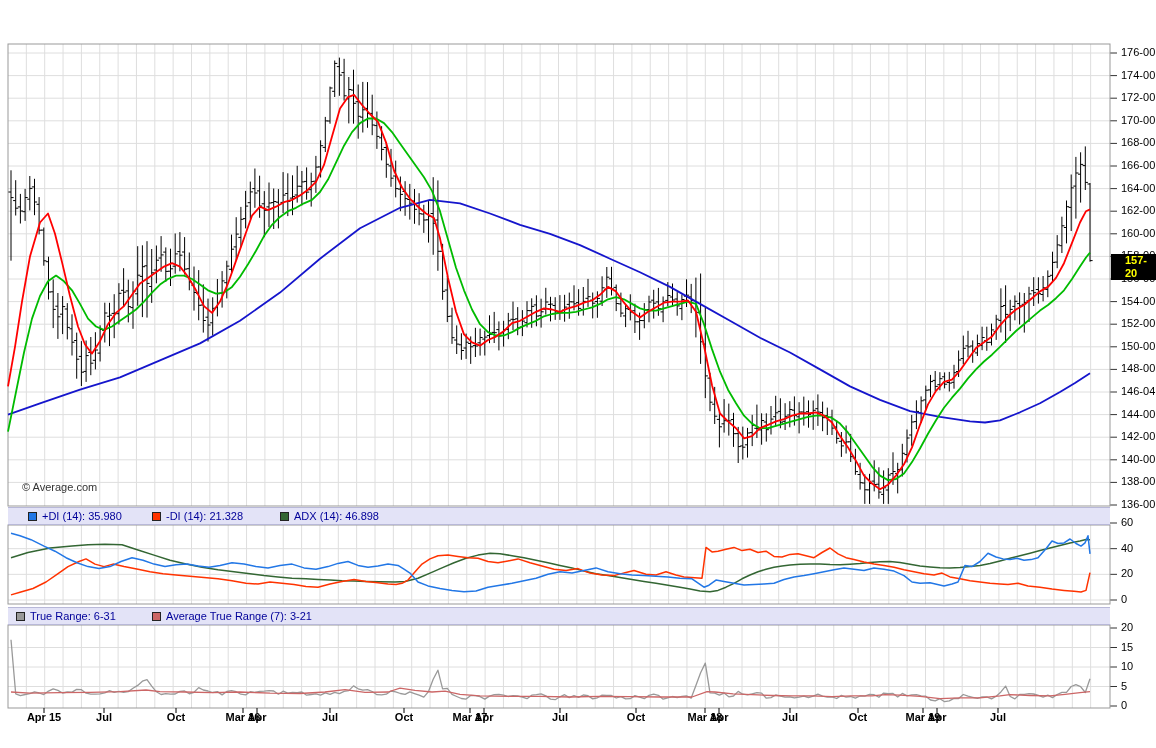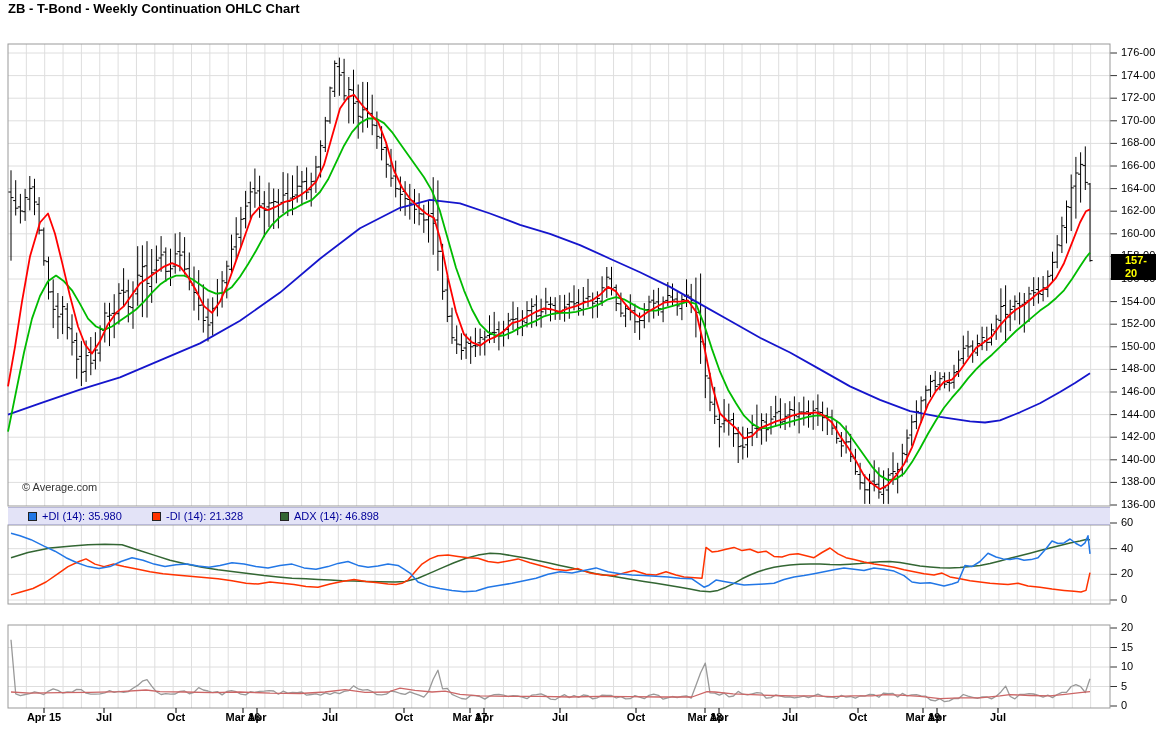--- a/index.html
+++ b/index.html
@@ -11,21 +11,20 @@
   .ylabel{position:absolute;font:11px "Liberation Sans",sans-serif;color:#000;white-space:nowrap}
   .xlabel{position:absolute;font:bold 11px "Liberation Sans",sans-serif;color:#000;transform:translateX(-50%);white-space:nowrap}
   #badge{position:absolute;background:#000;color:#ffff00;font:bold 11px "Liberation Sans",sans-serif;line-height:13px;padding:0 14px}
   #watermark{position:absolute;font:11px "Liberation Sans",sans-serif;color:#333}
   svg{position:absolute;left:0;top:0}
 </style>
 </head>
 <body>
 
 <div id="root">
-  <div id="title">ZB - T-Bond - Weekly Continuation OHLC Chart</div>
   <svg id="chart-svg" width="1156" height="748">
       <line x1="26.35" y1="44" x2="26.35" y2="506" stroke="#dedede" stroke-width="1"></line>
       <line x1="26.35" y1="525" x2="26.35" y2="604" stroke="#dedede" stroke-width="1"></line>
       <line x1="26.35" y1="625" x2="26.35" y2="708" stroke="#dedede" stroke-width="1"></line>
       <line x1="44.7" y1="44" x2="44.7" y2="506" stroke="#dedede" stroke-width="1"></line>
       <line x1="44.7" y1="525" x2="44.7" y2="604" stroke="#dedede" stroke-width="1"></line>
       <line x1="44.7" y1="625" x2="44.7" y2="708" stroke="#dedede" stroke-width="1"></line>
       <line x1="63.050000000000004" y1="44" x2="63.050000000000004" y2="506" stroke="#dedede" stroke-width="1"></line>
       <line x1="63.050000000000004" y1="525" x2="63.050000000000004" y2="604" stroke="#dedede" stroke-width="1"></line>
       <line x1="63.050000000000004" y1="625" x2="63.050000000000004" y2="708" stroke="#dedede" stroke-width="1"></line>
@@ -282,37 +281,41 @@
       <line x1="858" y1="708" x2="858" y2="713" stroke="#000" stroke-width="1"></line>
       <line x1="923" y1="708" x2="923" y2="713" stroke="#000" stroke-width="1"></line>
       <line x1="937" y1="708" x2="937" y2="713" stroke="#000" stroke-width="1"></line>
       <line x1="998" y1="708" x2="998" y2="713" stroke="#000" stroke-width="1"></line>
     </svg>
   <div class="legend-strip" id="legend-dmi" style="top:507px">
       <div class="legend-item" style="left: 8px; padding-left: 12px;"><span class="sq" style="background: rgb(34, 119, 230);"></span><span>+DI (14): 35.980</span></div>
       <div class="legend-item" style="left: 144px;"><span class="sq" style="background: rgb(255, 51, 0);"></span><span>-DI (14): 21.328</span></div>
       <div class="legend-item" style="left: 272px;"><span class="sq" style="background: rgb(51, 102, 51);"></span><span>ADX (14): 46.898</span></div>
     </div>
+  <div class="legend-strip" id="legend-atr" style="top:607px">
+      <div class="legend-item" style="left: 8px;"><span class="sq" style="background: rgb(153, 153, 153);"></span><span>True Range: 6-31</span></div>
+      <div class="legend-item" style="left: 144px;"><span class="sq" style="background: rgb(204, 102, 102);"></span><span>Average True Range (7): 3-21</span></div>
+    </div>
   <div id="labels">
       <div class="ylabel" style="left:1121px;top:46px">176-00</div>
       <div class="ylabel" style="left:1121px;top:68.6px">174-00</div>
       <div class="ylabel" style="left:1121px;top:91.2px">172-00</div>
       <div class="ylabel" style="left:1121px;top:113.80000000000001px">170-00</div>
       <div class="ylabel" style="left:1121px;top:136.4px">168-00</div>
       <div class="ylabel" style="left:1121px;top:159px">166-00</div>
       <div class="ylabel" style="left:1121px;top:181.60000000000002px">164-00</div>
       <div class="ylabel" style="left:1121px;top:204.20000000000002px">162-00</div>
       <div class="ylabel" style="left:1121px;top:226.8px">160-00</div>
       <div class="ylabel" style="left:1121px;top:249.39999999999998px">158-00</div>
       <div class="ylabel" style="left:1121px;top:272px">156-00</div>
       <div class="ylabel" style="left:1121px;top:294.6px">154-00</div>
       <div class="ylabel" style="left:1121px;top:317.20000000000005px">152-00</div>
       <div class="ylabel" style="left:1121px;top:339.8px">150-00</div>
       <div class="ylabel" style="left:1121px;top:362.40000000000003px">148-00</div>
-      <div class="ylabel" style="left:1121px;top:385px">146-00</div>
+      <div class="ylabel" style="left:1121px;top:385px">146-04</div>
       <div class="ylabel" style="left:1121px;top:407.6px">144-00</div>
       <div class="ylabel" style="left:1121px;top:430.20000000000005px">142-00</div>
       <div class="ylabel" style="left:1121px;top:452.8px">140-00</div>
       <div class="ylabel" style="left:1121px;top:475.40000000000003px">138-00</div>
       <div class="ylabel" style="left:1121px;top:498px">136-00</div>
       <div class="ylabel" style="left:1121px;top:516.0002px">60</div>
       <div class="ylabel" style="left:1121px;top:541.6668px">40</div>
       <div class="ylabel" style="left:1121px;top:567.3334px">20</div>
       <div class="ylabel" style="left:1121px;top:593px">0</div>
       <div class="ylabel" style="left:1121px;top:621px">20</div>

